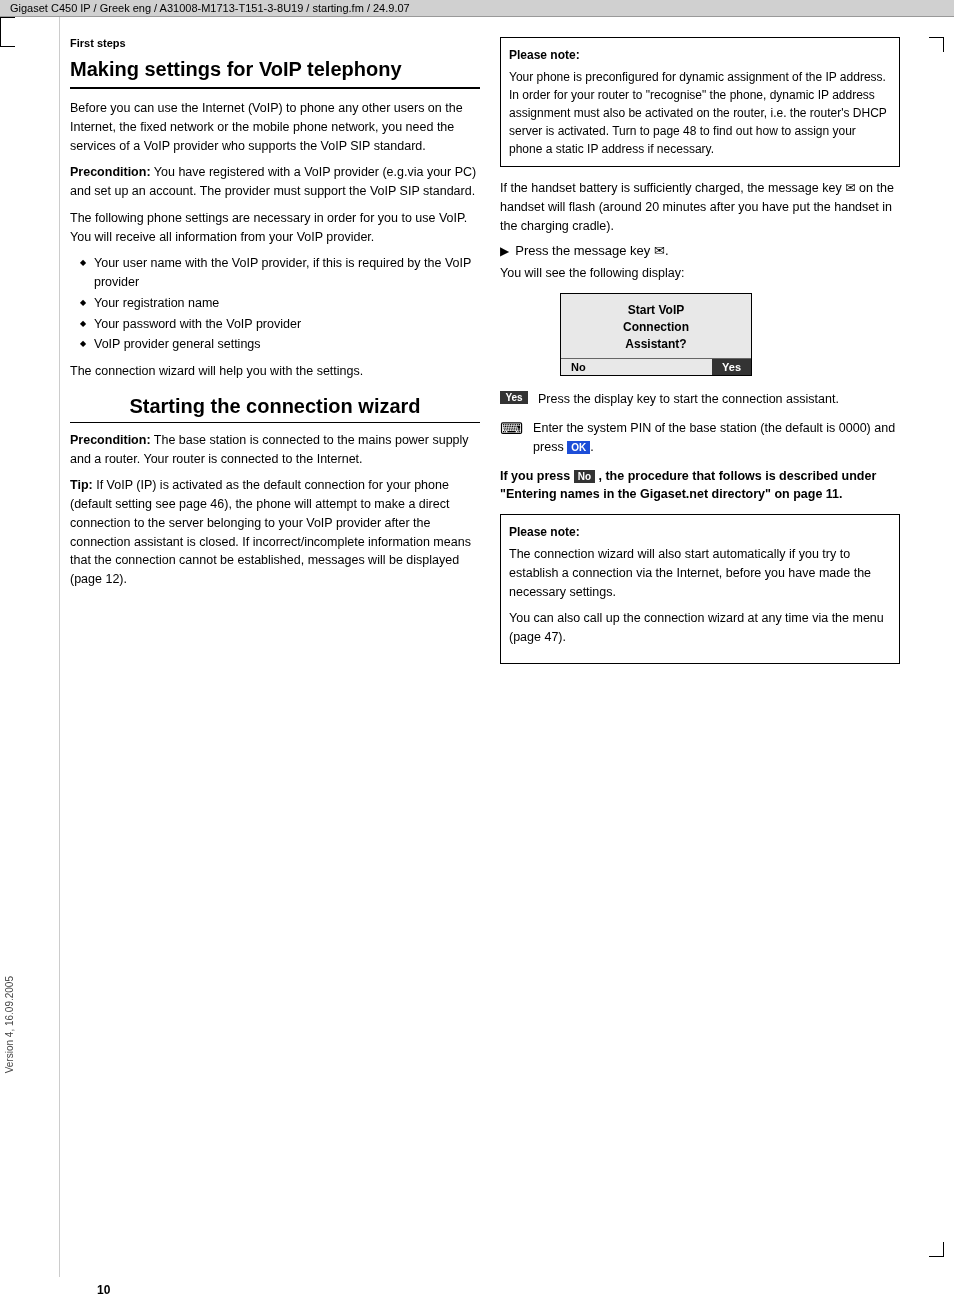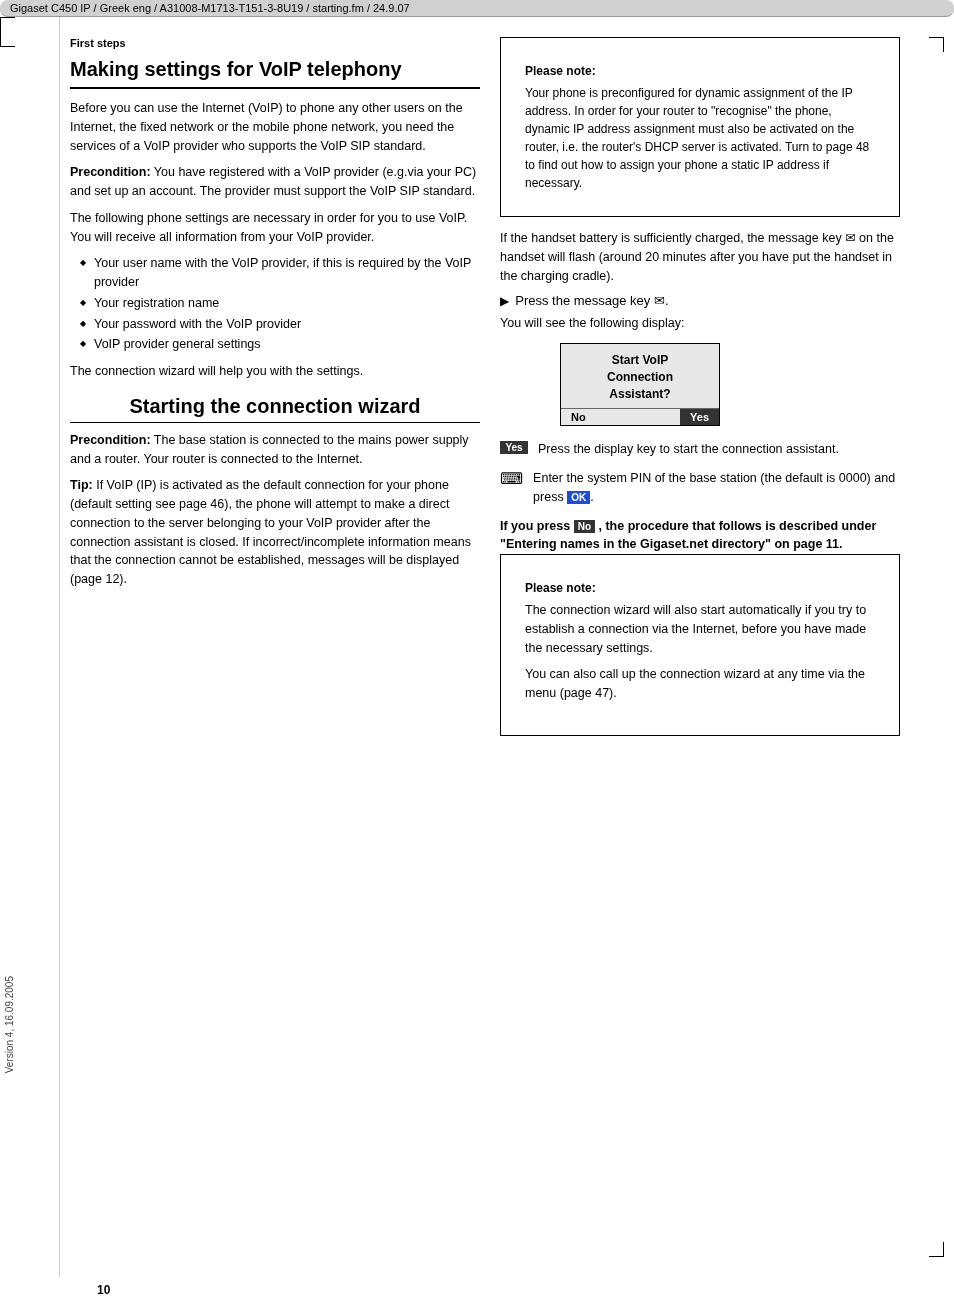--- a/index.html
+++ b/index.html
@@ -12,21 +12,20 @@
       color: #000000;
       position: relative;
     }
 
     
     .header-bar {
       background: #d0d0d0;
       font-size: 11px;
       padding: 2px 10px;
       border-bottom: 1px solid #999;
-      border-radius: 8px;
     }
 
     
     .page-container {
       display: flex;
       padding: 0;
     }
 
     
     .left-margin {
@@ -164,21 +163,21 @@
 
     .subsection-divider {
       border: none;
       border-top: 1.5px solid #000;
       margin-bottom: 8px;
     }
 
     
     .note-box {
       border: 1.5px solid #000;
-      padding: 24px;
+      padding: 8px;
       margin-bottom: 12px;
       font-size: 12px;
       line-height: 1.5;
     }
 
     .note-box-title {
       font-weight: bold;
       margin-bottom: 4px;
     }
 
@@ -192,21 +191,21 @@
 
     .arrow-char {
       font-size: 12px;
       margin-top: 1px;
       flex-shrink: 0;
     }
 
     
     .display-mockup {
       border: 1.5px solid #000;
-      width: 160px;
+      width: 192px;
       margin: 10px auto 14px 60px;
       padding: 0;
       background: #e8e8e8;
     }
 
     .display-content {
       text-align: center;
       padding: 8px 10px 0 10px;
       font-size: 12px;
       line-height: 1.4;
@@ -268,20 +267,21 @@
       font-size: 10px;
       font-weight: bold;
       padding: 1px 4px;
       display: inline;
     }
 
     .bold-paragraph {
       font-weight: bold;
       font-size: 12.5px;
       line-height: 1.5;
+      margin-bottom: 10px;
     }
 
     
     .page-number {
       position: absolute;
       bottom: 10px;
       left: 71px;
       font-size: 12px;
       font-weight: bold;
       margin-left: 26px;

